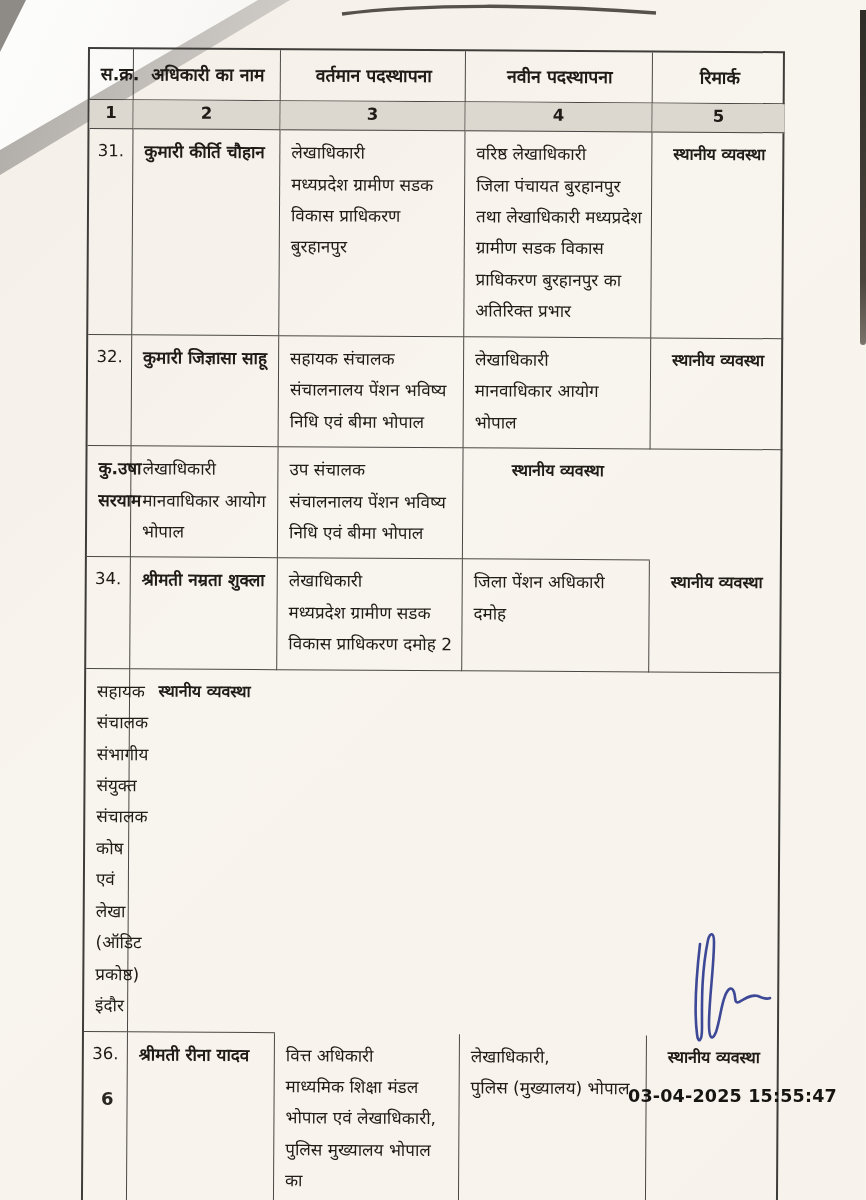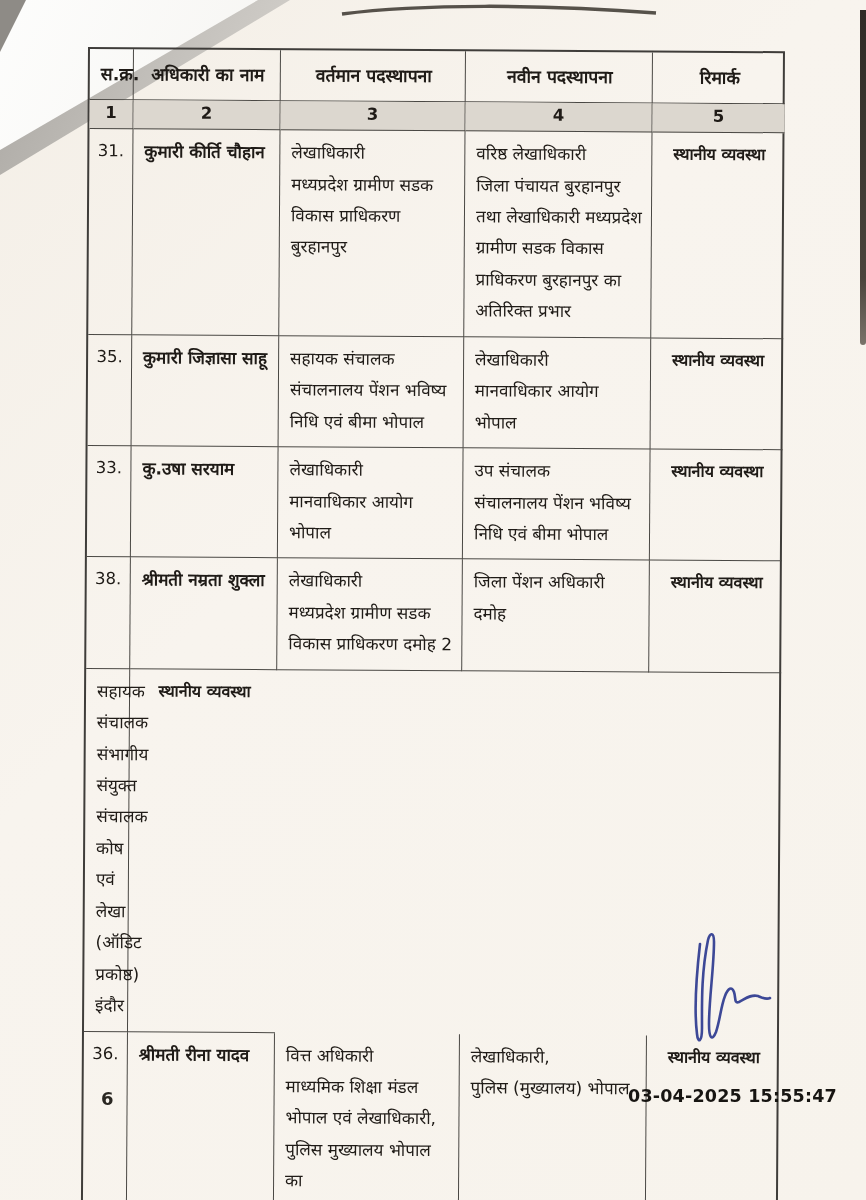--- a/index.html
+++ b/index.html
@@ -130,45 +130,44 @@
       <div class="t-cell">वरिष्ठ लेखाधिकारी
 जिला पंचायत बुरहानपुर
 तथा लेखाधिकारी मध्यप्रदेश
 ग्रामीण सडक विकास
 प्राधिकरण बुरहानपुर का
 अतिरिक्त प्रभार</div>
       <div class="t-cell remark-cell">स्थानीय व्यवस्था</div>
     </div>
 
     <div class="t-row body-row">
-      <div class="t-cell serial-cell">35.</div>
+      <div class="t-cell serial-cell">32.</div>
       <div class="t-cell name-cell">कुमारी जिज्ञासा साहू</div>
       <div class="t-cell">सहायक संचालक
 संचालनालय पेंशन भविष्य
 निधि एवं बीमा भोपाल</div>
       <div class="t-cell">लेखाधिकारी
 मानवाधिकार आयोग
 भोपाल</div>
       <div class="t-cell remark-cell">स्थानीय व्यवस्था</div>
     </div>
 
     <div class="t-row body-row">
-      <div class="t-cell serial-cell">33.</div>
       <div class="t-cell name-cell">कु.उषा सरयाम</div>
       <div class="t-cell">लेखाधिकारी
 मानवाधिकार आयोग
 भोपाल</div>
       <div class="t-cell">उप संचालक
 संचालनालय पेंशन भविष्य
 निधि एवं बीमा भोपाल</div>
       <div class="t-cell remark-cell">स्थानीय व्यवस्था</div>
     </div>
 
     <div class="t-row body-row">
-      <div class="t-cell serial-cell">38.</div>
+      <div class="t-cell serial-cell">34.</div>
       <div class="t-cell name-cell">श्रीमती नम्रता शुक्ला</div>
       <div class="t-cell">लेखाधिकारी
 मध्यप्रदेश ग्रामीण सडक
 विकास प्राधिकरण दमोह 2</div>
       <div class="t-cell">जिला पेंशन अधिकारी
 दमोह</div>
       <div class="t-cell remark-cell">स्थानीय व्यवस्था</div>
     </div>
 
     <div class="t-row body-row">

